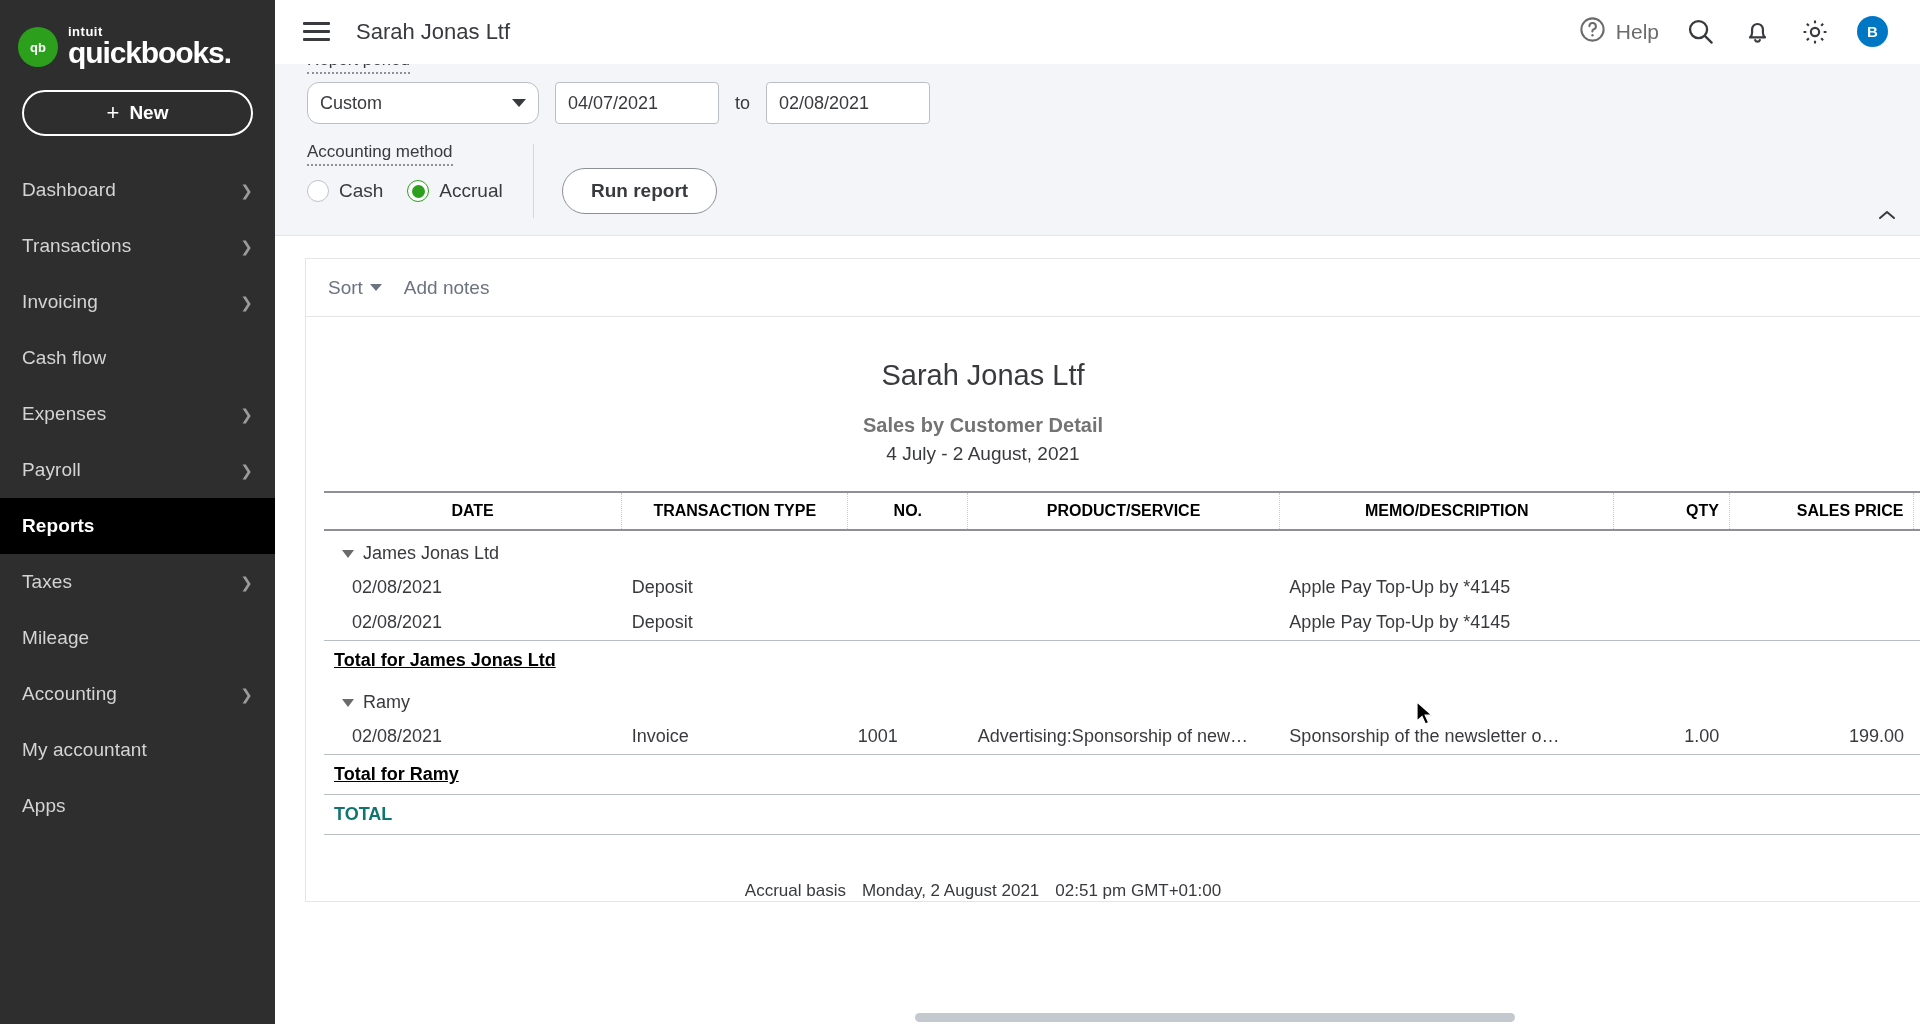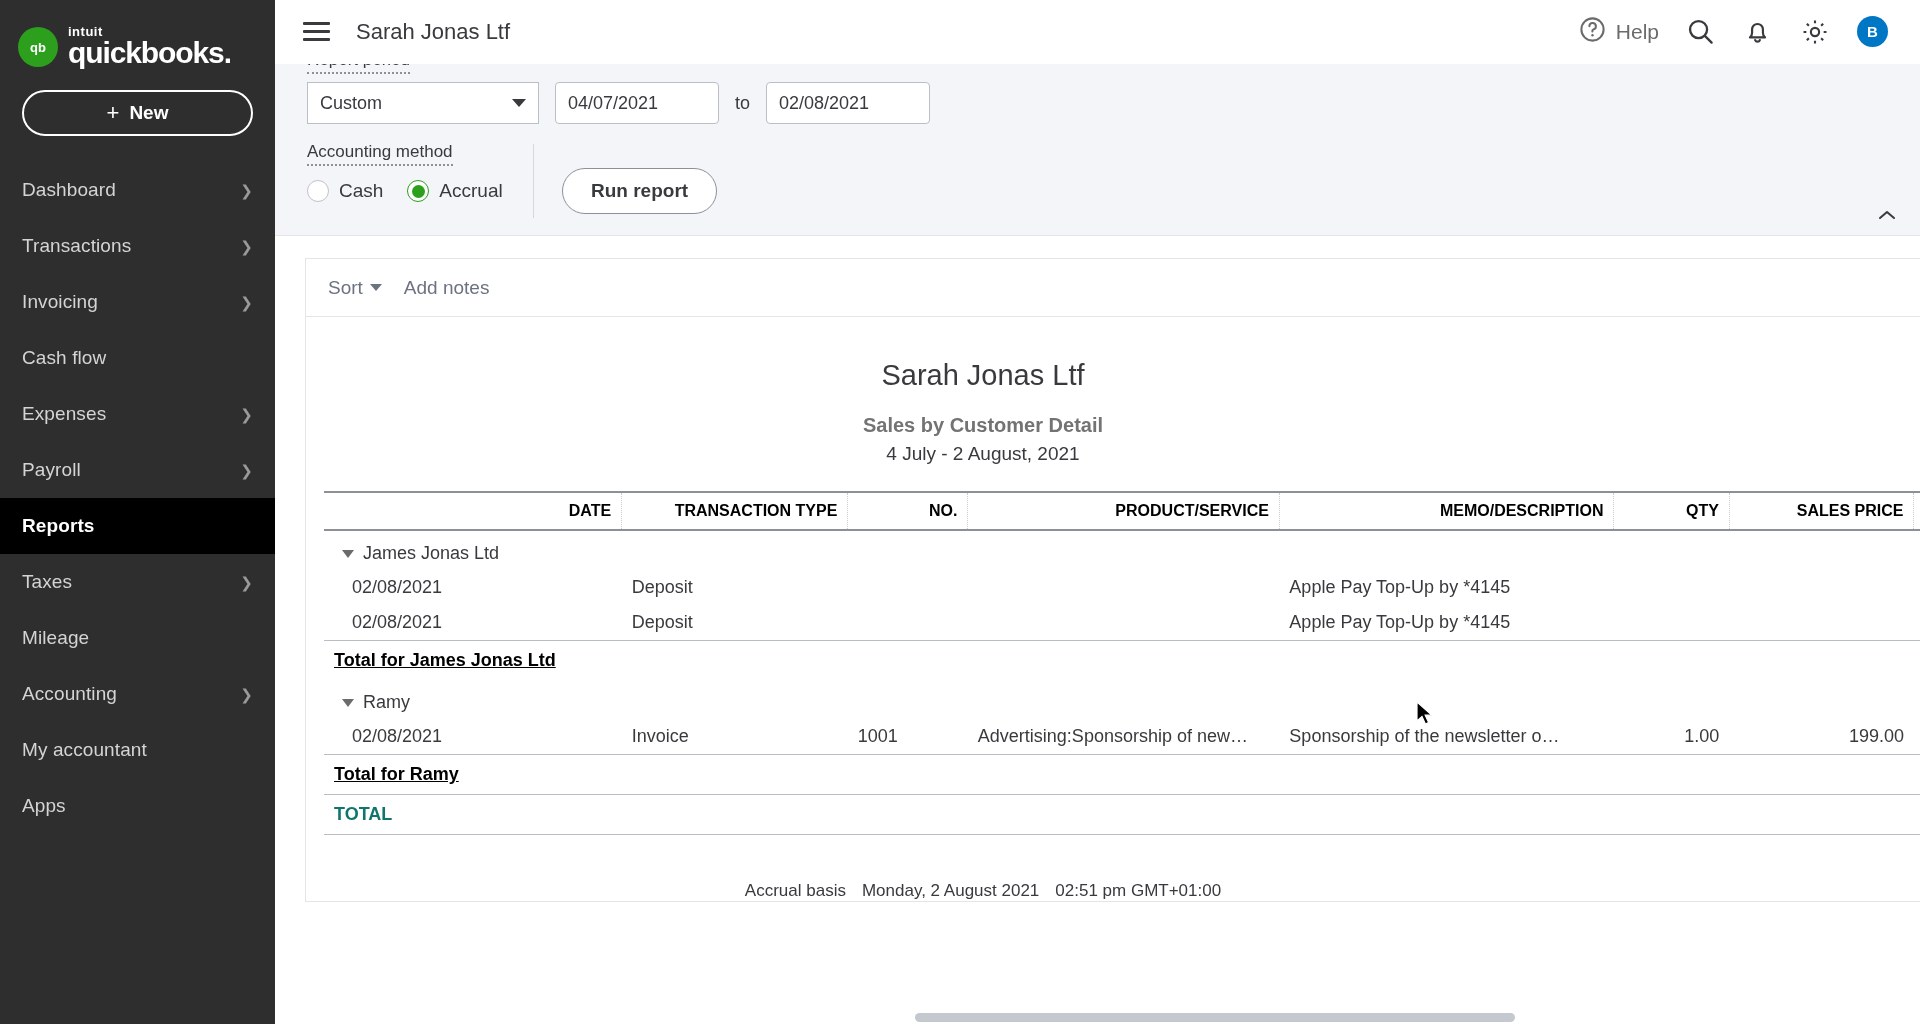--- a/index.html
+++ b/index.html
@@ -78,21 +78,21 @@
     height: 172px; overflow: hidden;
   }
   .fp-label {
     font-size: 17px; color: #393a3d; font-weight: 400;
     border-bottom: 2px dotted #8d9096; display: inline-block;
     padding-bottom: 2px;
   }
   .row-period { display: flex; align-items: center; gap: 0; margin-top: 8px; }
   .select-box {
     width: 232px; height: 42px; background: #fff; border: 1px solid #babec5;
-    border-radius: 0; display: flex; align-items: center; padding: 0 12px;
+    border-radius: 12px; display: flex; align-items: center; padding: 0 12px;
     font-size: 18px; color: #393a3d; cursor: pointer; position: relative;
   }
   .select-box .caret {
     margin-left: auto; width: 0; height: 0;
     border-left: 7px solid transparent; border-right: 7px solid transparent;
     border-top: 8px solid #393a3d;
   }
   .date-box {
     width: 164px; height: 42px; background: #fff; border: 1px solid #babec5;
     border-radius: 4px; display: flex; align-items: center; padding: 0 12px;
@@ -154,21 +154,21 @@
     border-right: 6px solid transparent; border-top: 7px solid #6b7280;
   }
 
   .report-titles { text-align: center; padding: 42px 0 0 0; margin-right: 260px; }
   .rt-company { font-size: 29px; color: #393a3d; font-weight: 400; }
   .rt-name { font-size: 20px; color: #737373; font-weight: 700; margin-top: 22px; }
   .rt-range { font-size: 19px; color: #393a3d; margin-top: 6px; }
 
   table.rpt { width: 1740px; border-collapse: collapse; margin: 26px 0 0 18px; table-layout: fixed; }
   table.rpt th {
-    font-size: 16px; font-weight: 700; color: #000; text-align: right;
+    font-size: 16px; font-weight: 700; color: #000; text-align: center;
     padding: 9px 10px; border-top: 2px solid #8d9096; border-bottom: 2px solid #8d9096;
     border-left: 1px dotted #c9cdd3; white-space: nowrap;
   }
   table.rpt th:first-child { border-left: 0; }
   table.rpt th.num { text-align: right; }
   table.rpt td {
     font-size: 18px; color: #393a3d; padding: 7px 10px; white-space: nowrap;
     overflow: hidden; text-overflow: ellipsis;
   }
   table.rpt td.num { text-align: right; }

